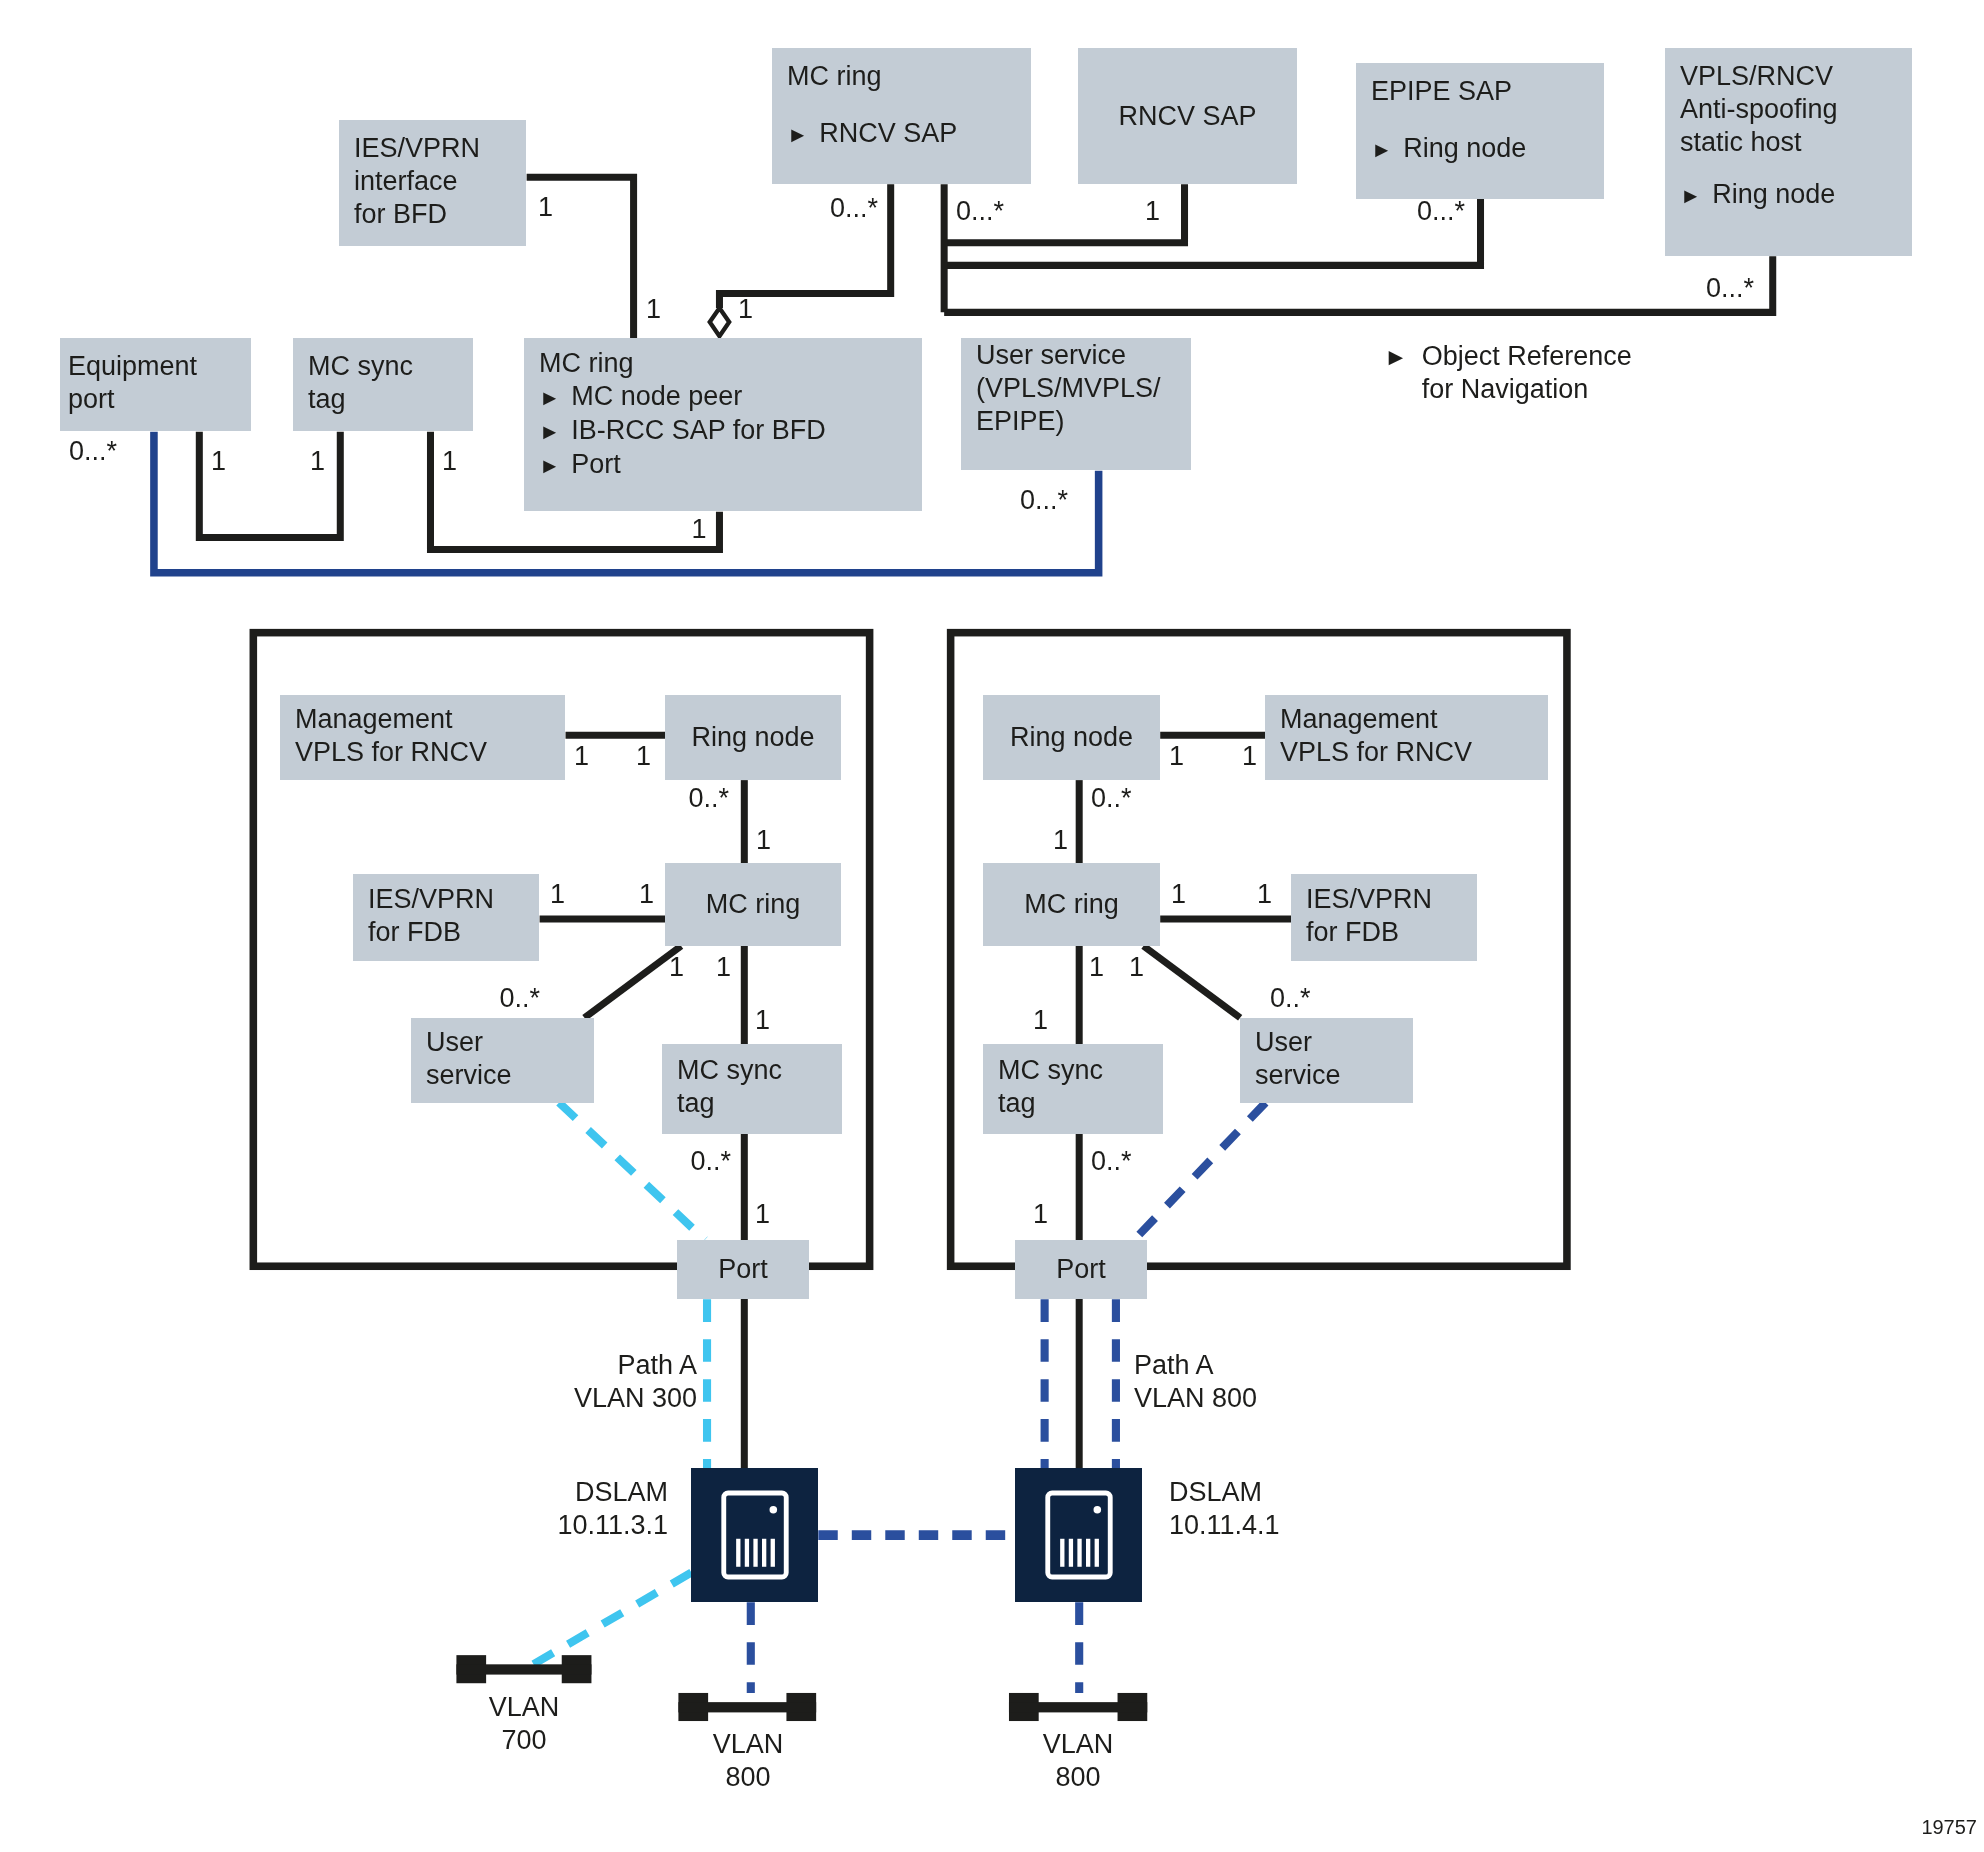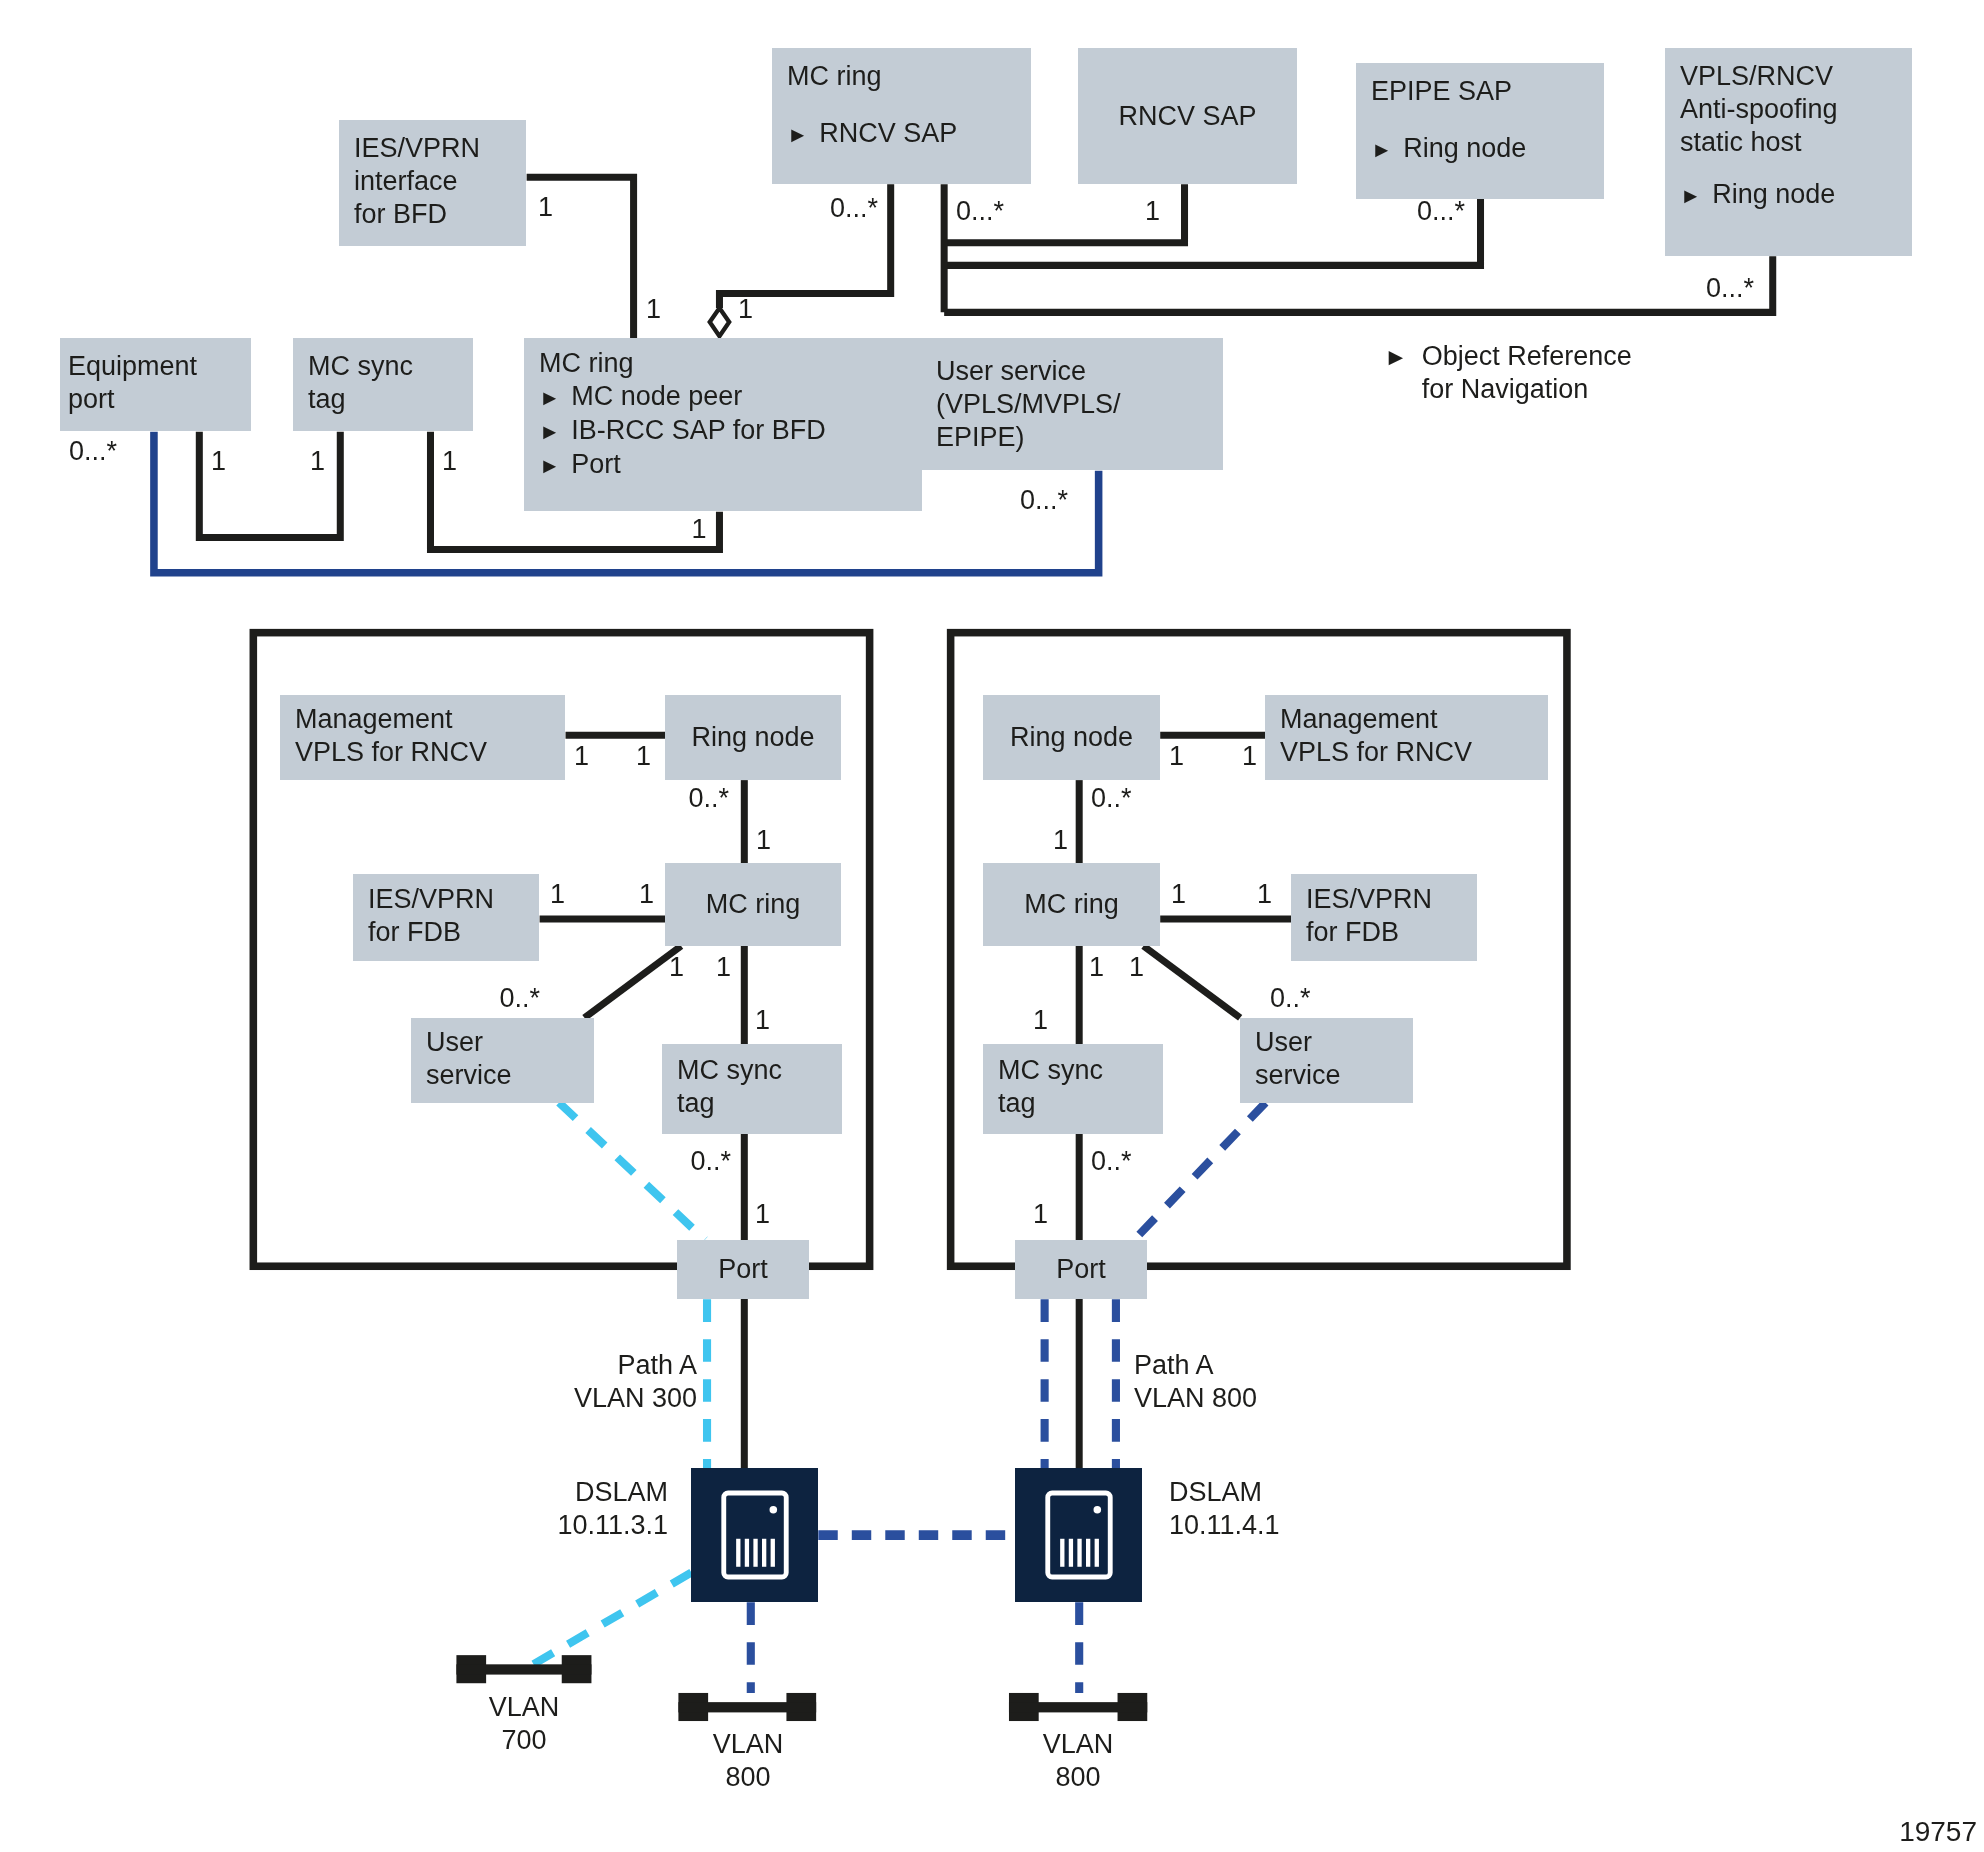--- a/index.html
+++ b/index.html
@@ -14,21 +14,21 @@
     font-size:27px;line-height:33px;color:var(--text);}
   .pad{padding:12px 10.8px 0 15px;}
   .ctr{display:flex;align-items:center;justify-content:center;text-align:center;}
   .ref{display:flex;align-items:baseline;gap:10.8px;}
   .arr{font-size:21.6px;line-height:33px;}
   .gap{margin-top:24px;}
   .mult{position:absolute;font-size:27px;line-height:30px;white-space:nowrap;}
   .ra{text-align:right;}
   .lbl{position:absolute;font-size:27px;line-height:33px;white-space:nowrap;}
   .dslam{position:absolute;background:var(--dslam_fill);display:flex;align-items:center;justify-content:center;}
-  .fig{position:absolute;font-size:28px;}
+  .fig{position:absolute;font-size:20px;}
   .legend{position:absolute;display:flex;gap:14px;align-items:flex-start;}
   .legend .arr{font-size:24px;}
 </style>
 </head>
 <body>
 
 <div id="canvas">
 
   <svg id="wires" width="1985" height="1853" viewBox="0 0 3675 3430">
 
@@ -140,21 +140,21 @@
     <div class="ref">
       <span class="arr">►</span>
       <span>IB-RCC SAP for BFD</span>
     </div>
     <div class="ref">
       <span class="arr">►</span>
       <span>Port</span>
     </div>
   </div>
 
-  <div class="box pad" style="left:921px;top:338px;width:302px;height:132px;padding-top:17px;">
+  <div class="box pad" style="left:961px;top:338px;width:230px;height:132px;padding-top:1px;">
     <div>User service</div>
     <div>(VPLS/MVPLS/</div>
     <div>EPIPE)</div>
   </div>
 
   <div class="legend" style="left:1384px;top:340px;">
     <span class="arr">►</span>
     <div>
       <div class="lbl" style="position:static;">Object Reference</div>
       <div class="lbl" style="position:static;">for Navigation</div>

